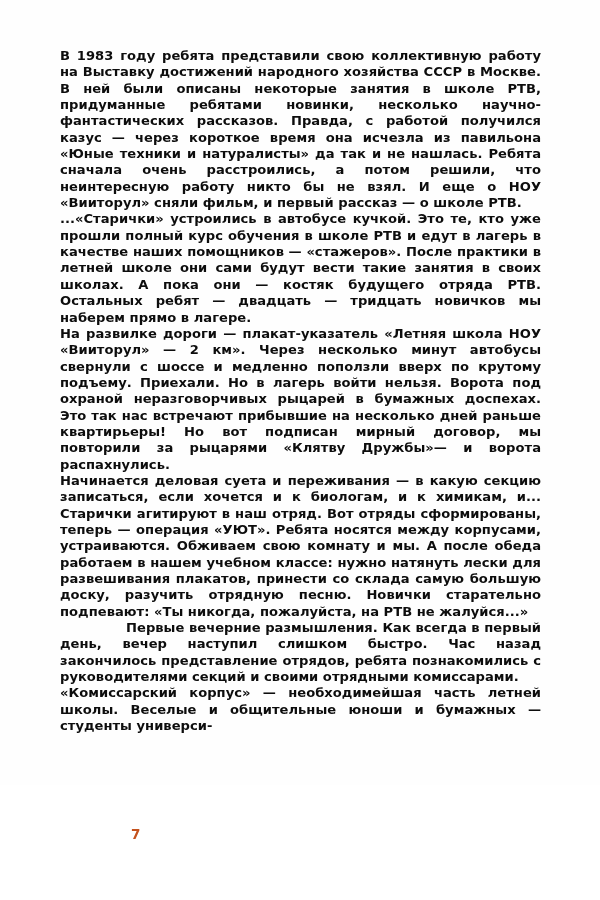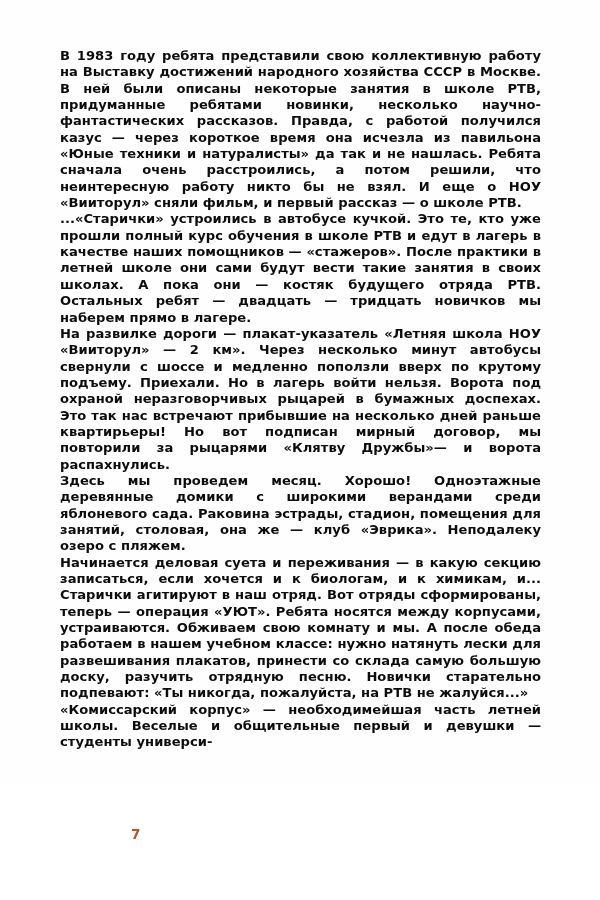--- a/index.html
+++ b/index.html
@@ -64,24 +64,24 @@
 
   <div id="text-column">
 
     <p class="para">В 1983 году ребята представили свою коллективную работу на Выставку достижений народного хозяйства СССР в Москве. В ней были описаны некоторые занятия в школе РТВ, придуманные ребятами новинки, несколько научно-фантастических рассказов. Правда, с работой получился казус — через короткое время она исчезла из павильона «Юные техники и натуралисты» да так и не нашлась. Ребята сначала очень расстроились, а потом решили, что неинтересную работу никто бы не взял. И еще о НОУ «Вииторул» сняли фильм, и первый рассказ — о школе РТВ.</p>
 
     <p class="para">...«Старички» устроились в автобусе кучкой. Это те, кто уже прошли полный курс обучения в школе РТВ и едут в лагерь в качестве наших помощников — «стажеров». После практики в летней школе они сами будут вести такие занятия в своих школах. А пока они — костяк будущего отряда РТВ. Остальных ребят — двадцать — тридцать новичков мы наберем прямо в лагере.</p>
 
 
     <p class="para">На развилке дороги — плакат-указатель «Летняя школа НОУ «Вииторул» — 2 км». Через несколько минут автобусы свернули с шоссе и медленно поползли вверх по крутому подъему. Приехали. Но в лагерь войти нельзя. Ворота под охраной неразговорчивых рыцарей в бумажных доспехах. Это так нас встречают прибывшие на несколько дней раньше квартирьеры! Но вот подписан мирный договор, мы повторили за рыцарями «Клятву Дружбы»— и ворота распахнулись.</p>
 
-    <p class="para">Здесь мы проведем месяц. Хорошо! Одноэтажные деревянные домики с широкими верандами среди яблоневого сада. Раковина эстрады, стадион, помещения для занятий, столовая, она же — клуб «Эврика». Неподалеку озеро с пляжем.</p>
 
     <p class="para">Начинается деловая суета и переживания — в какую секцию записаться, если хочется и к биологам, и к химикам, и... Старички агитируют в наш отряд. Вот отряды сформированы, теперь — операция «УЮТ». Ребята носятся между корпусами, устраиваются. Обживаем свою комнату и мы. А после обеда работаем в нашем учебном классе: нужно натянуть лески для развешивания плакатов, принести со склада самую большую доску, разучить отрядную песню. Новички старательно подпевают: «Ты никогда, пожалуйста, на РТВ не жалуйся...»</p>
 
+    <p class="para"><span class="ind"></span><span class="heading-run">Первые вечерние размышления.</span><span> Как всегда в первый день, вечер наступил слишком быстро. Час назад закончилось представление отрядов, ребята познакомились с руководителями секций и своими отрядными комиссарами.</span></p>
 
-    <p class="para">«Комиссарский корпус» — необходимейшая часть летней школы. Веселые и общительные первый и девушки — студенты универси-</p>
+    <p class="para">«Комиссарский корпус» — необходимейшая часть летней школы. Веселые и общительные юноши и бумажных — студенты универси-</p>
 
   </div>
 
   <div id="page-number">7</div>
 
 </div>
 
 </body></html>

